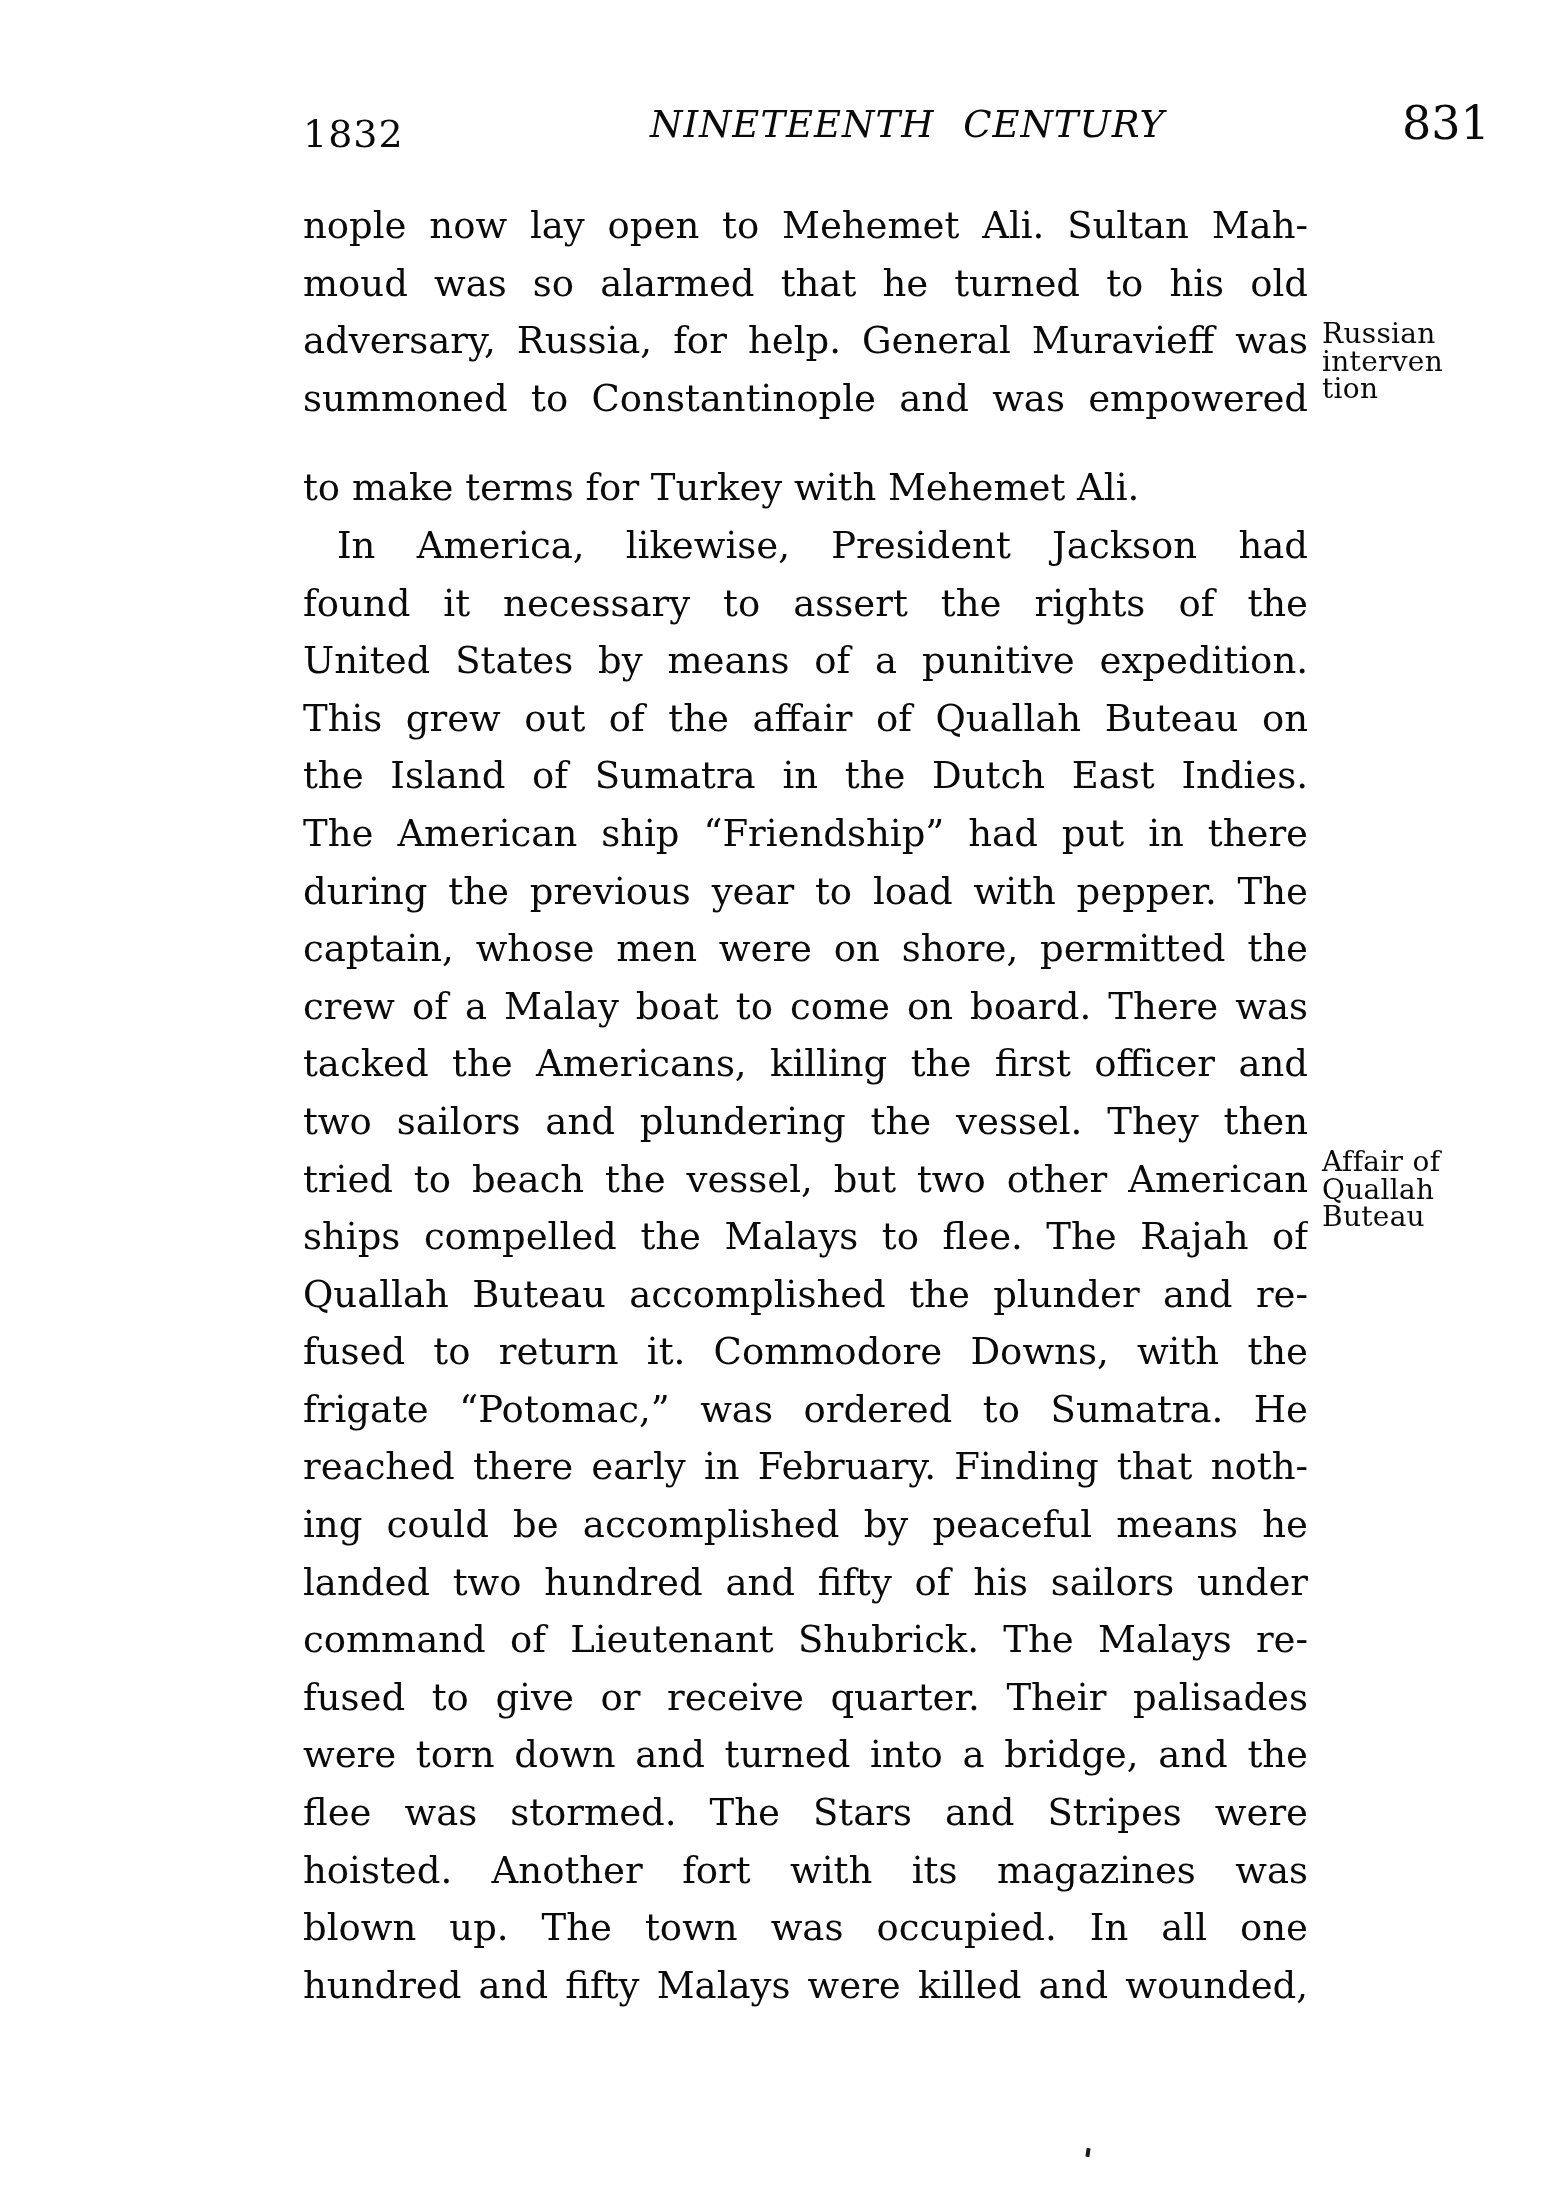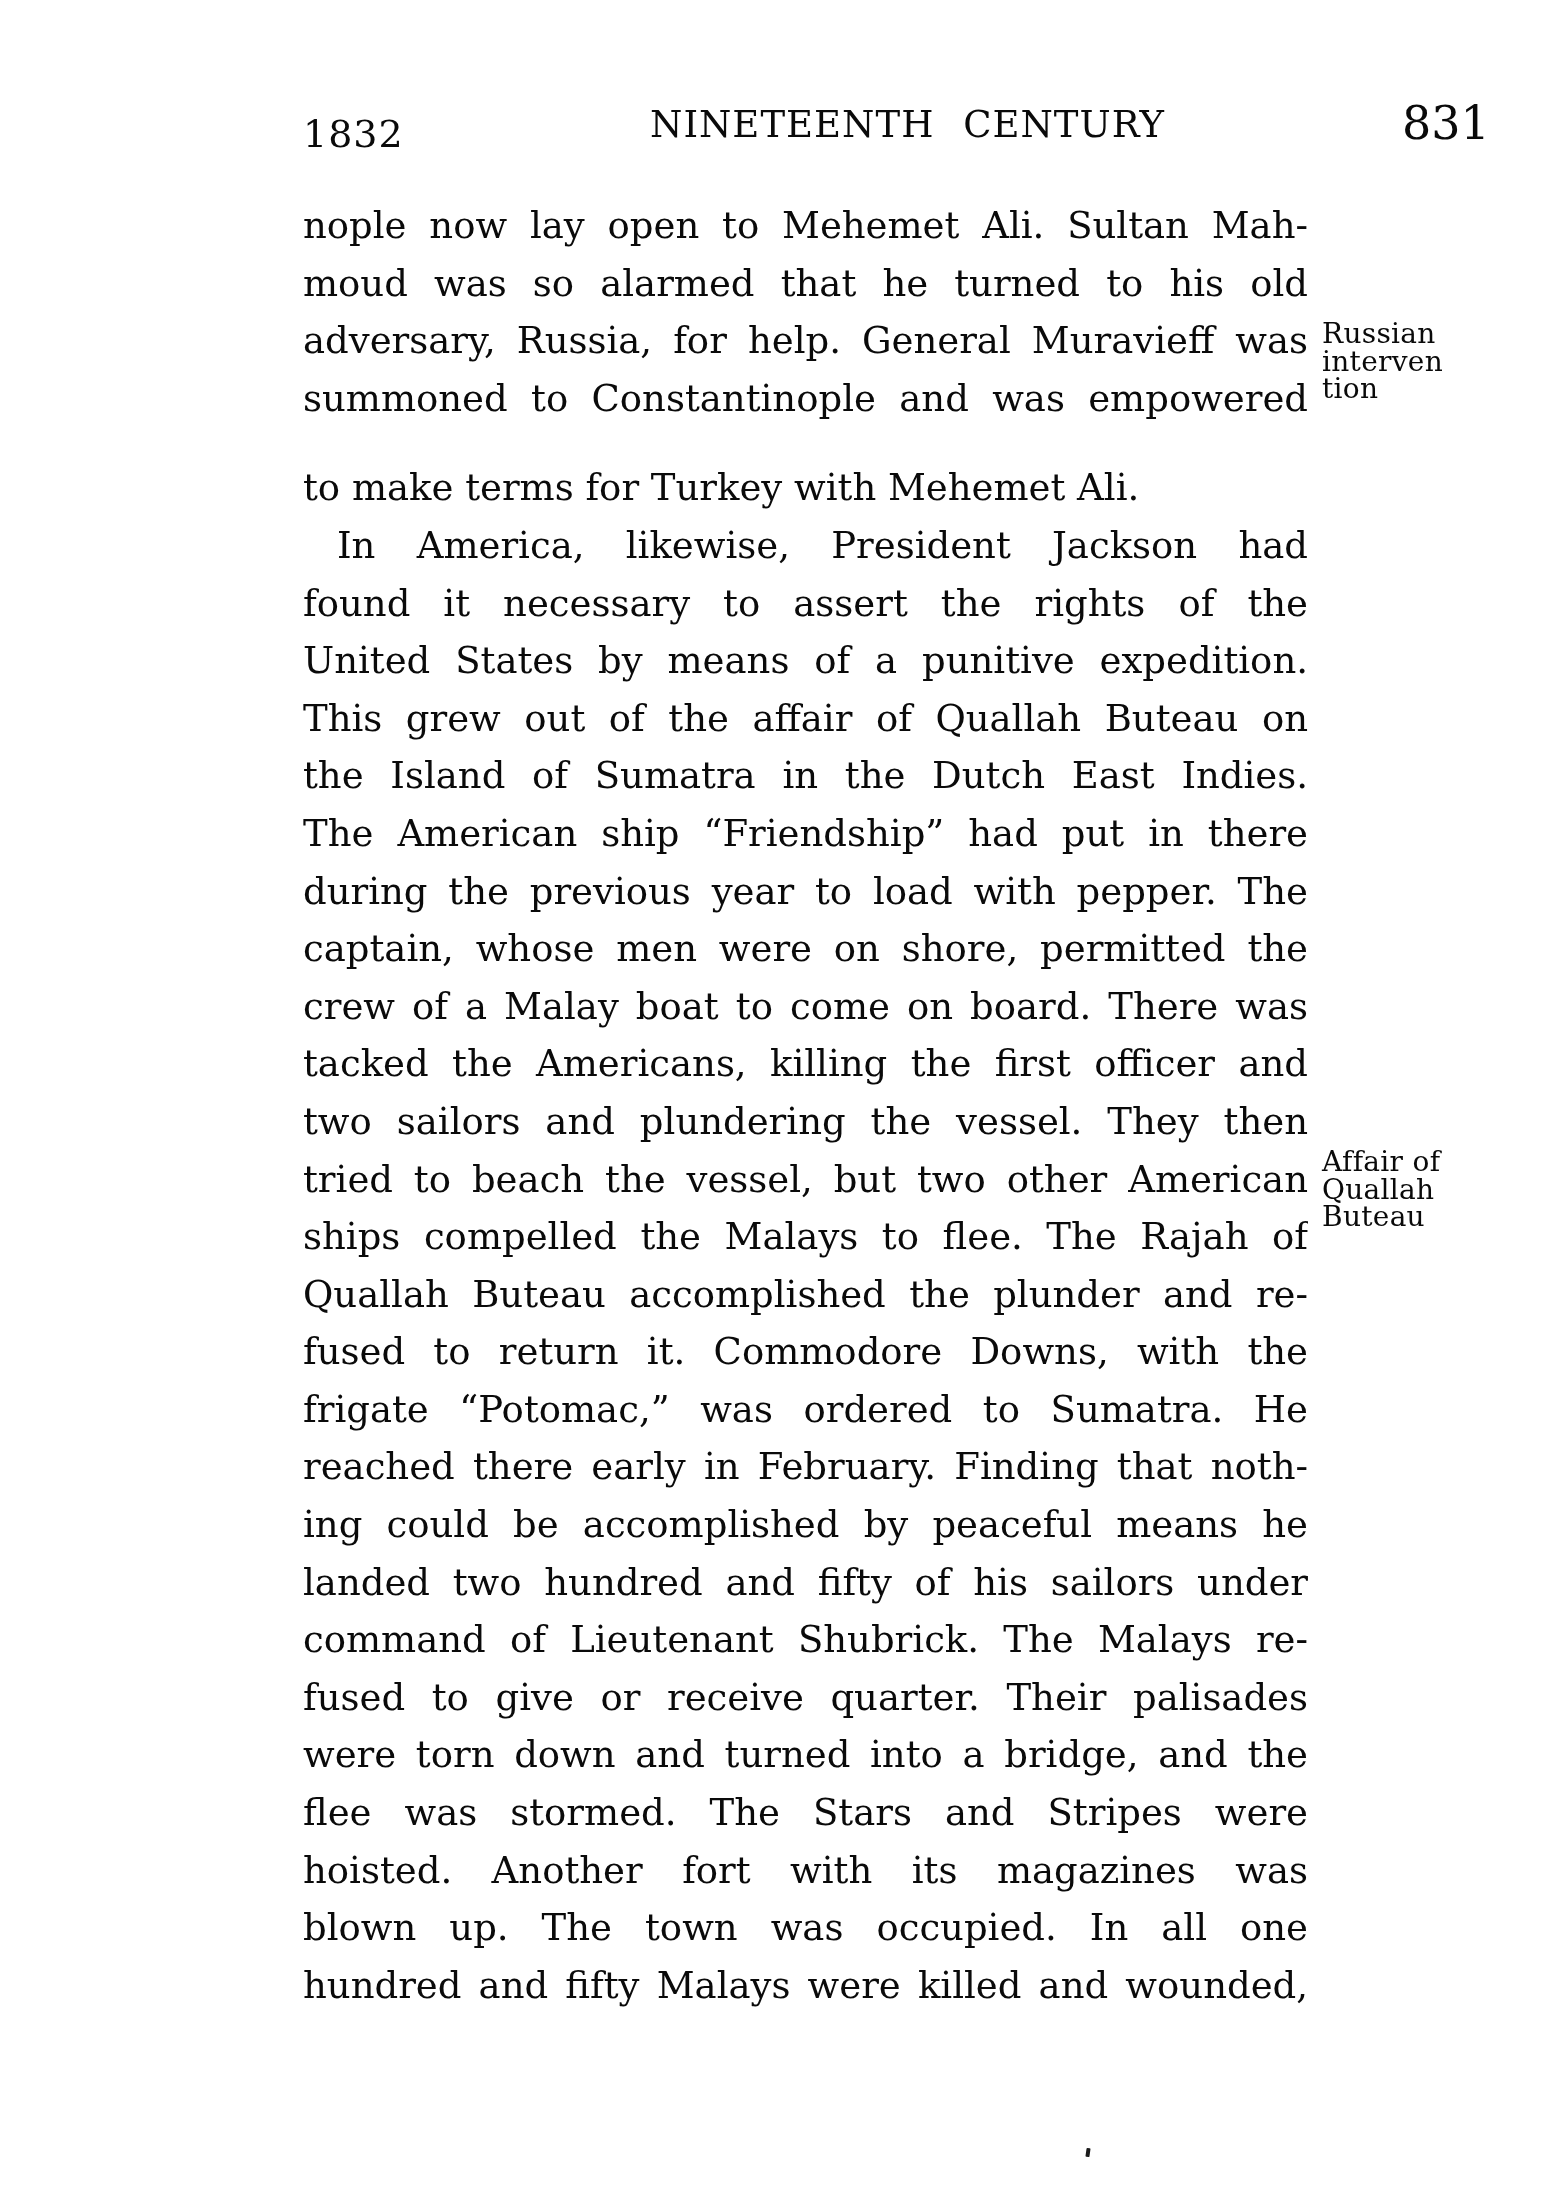--- a/index.html
+++ b/index.html
@@ -18,20 +18,21 @@
     left: 303px;
     top: 112px;
     font-size: 38px;
     letter-spacing: 1px;
   }
   .running-title {
     position: absolute;
     left: 650px;
     top: 103px;
     font-size: 37px;
+    font-style: italic;
     letter-spacing: 1px;
     word-spacing: 16px;
     white-space: nowrap;
   }
   .page-number {
     position: absolute;
     left: 1402px;
     top: 96px;
     font-size: 46px;
     text-align: center;

